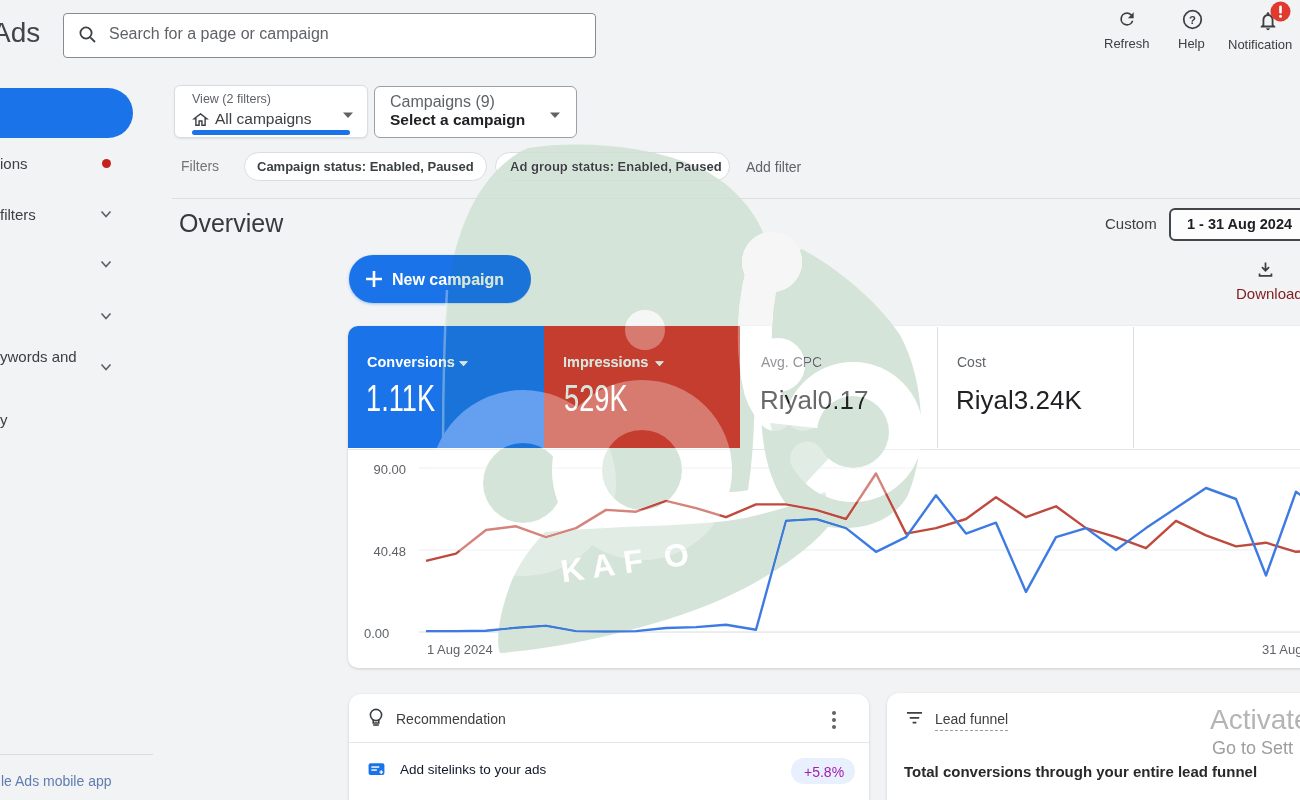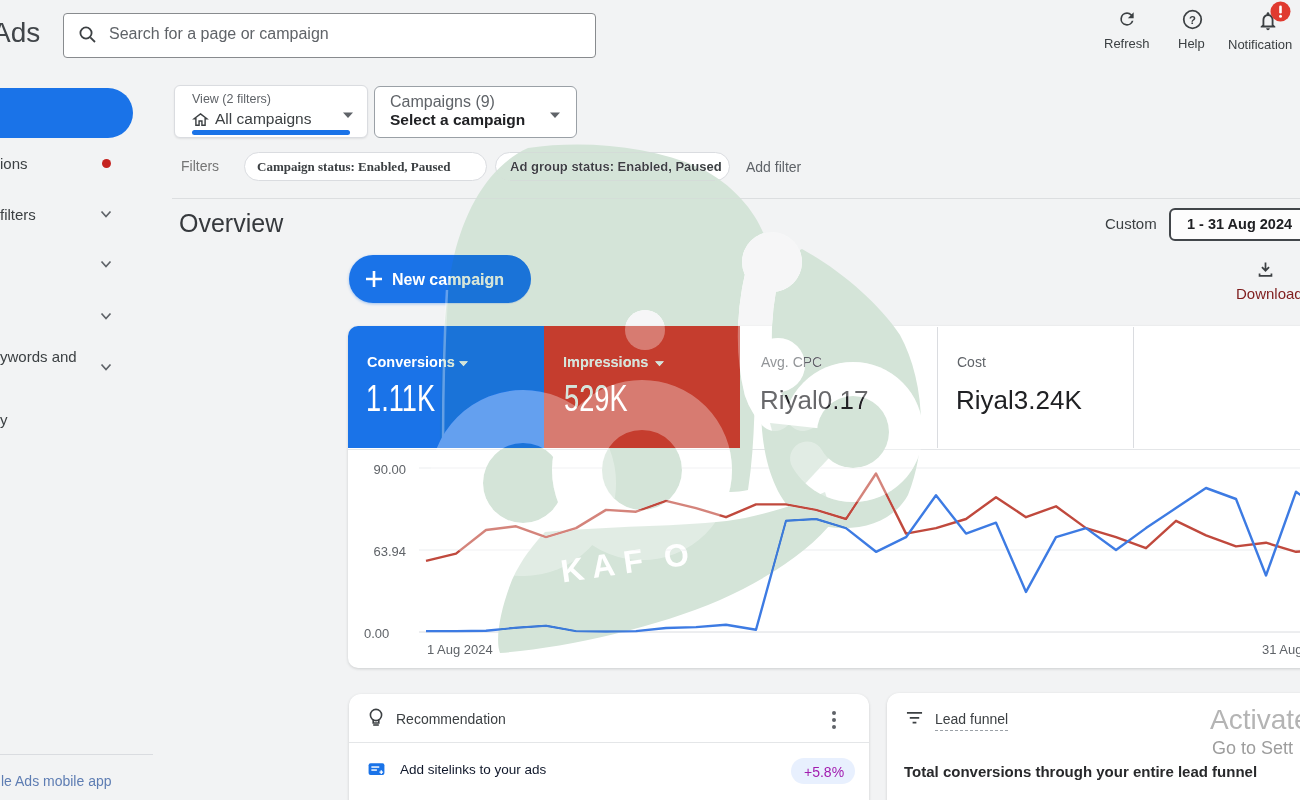--- a/index.html
+++ b/index.html
@@ -72,21 +72,21 @@
 
 <div class="abs" style="left:374px;top:86px;width:201px;height:50px;background:#fff;border:1.5px solid #9aa0a6;border-radius:6px;"></div>
 <div class="abs" style="left:390px;top:93px;font-size:16px;color:#5f6368;">Campaigns (9)</div>
 <div class="abs" style="left:390px;top:111px;font-size:15.5px;color:#202124;font-weight:bold;">Select a campaign</div>
 <svg class="abs" style="left:548px;top:110px;" width="14" height="10" viewBox="0 0 14 10">
     <path d="M2 2.5 L7 8 L12 2.5 Z" fill="#5f6368"></path>
   </svg>
 
 <div class="abs" style="left:181px;top:158px;font-size:14px;color:#757575;">Filters</div>
 <div class="abs" style="left:244px;top:152px;width:243px;height:29px;background:#fff;border:1px solid #dadce0;border-radius:15px;box-sizing:border-box;"></div>
-<div class="abs" style="left:257px;top:159px;font-size:13px;font-weight:bold;color:#3c4043;font-family:Liberation Serif, serif;">Campaign status: Enabled, Paused</div>
+<div class="abs" style="left:257px;top:159px;font-size:13px;font-weight:bold;color:#3c4043;">Campaign status: Enabled, Paused</div>
 <div class="abs" style="left:495px;top:152px;width:235px;height:29px;background:#fff;border:1px solid #dadce0;border-radius:15px;box-sizing:border-box;"></div>
 <div class="abs" style="left:510px;top:159px;font-size:13px;font-weight:bold;color:#3c4043;">Ad group status: Enabled, Paused</div>
 <div class="abs" style="left:746px;top:159px;font-size:14px;color:#5f6368;">Add filter</div>
 
 <div class="abs" style="left:172px;top:198px;width:1128px;height:1px;background:#dcdee0;"></div>
 
 <div class="abs" style="left:179px;top:209px;font-size:25px;color:#36393d;">Overview</div>
 <div class="abs" style="left:1105px;top:215px;font-size:15px;color:#3c4043;">Custom</div>
 <div class="abs" style="left:1169px;top:208px;width:160px;height:33px;background:#fdfdfd;border:2px solid #42464a;border-radius:6px;box-sizing:border-box;"></div>
 <div class="abs" style="left:1187px;top:216px;font-size:14.5px;font-weight:bold;color:#202124;">1 - 31 Aug 2024</div>
@@ -118,21 +118,21 @@
 <div class="abs" style="left:564px;top:377px;font-size:34px;color:#fff;transform:scale(0.8,1.1);transform-origin:left top;">529K</div>
 <div class="abs" style="left:761px;top:354px;font-size:14px;color:#5f6368;">Avg. CPC</div>
 <div class="abs" style="left:760px;top:385px;font-size:26px;color:#202124;">Riyal0.17</div>
 <div class="abs" style="left:957px;top:354px;font-size:14px;color:#5f6368;">Cost</div>
 <div class="abs" style="left:956px;top:385px;font-size:26px;color:#202124;">Riyal3.24K</div>
 <div class="abs" style="left:937px;top:327px;width:1px;height:121px;background:#dadce0;"></div>
 <div class="abs" style="left:1133px;top:327px;width:1px;height:121px;background:#dadce0;"></div>
 <div class="abs" style="left:348px;top:449px;width:1000px;height:1px;background:#e4e6e8;"></div>
 
 <div class="abs" style="left:364px;top:462px;width:42px;font-size:13px;color:#5f6368;text-align:right;">90.00</div>
-<div class="abs" style="left:364px;top:544px;width:42px;font-size:13px;color:#5f6368;text-align:right;">63.94</div>
+<div class="abs" style="left:364px;top:544px;width:42px;font-size:13px;color:#5f6368;text-align:right;">40.48</div>
 <div class="abs" style="left:364px;top:626px;width:42px;font-size:13px;color:#5f6368;text-align:left;">0.00</div>
 <svg class="abs" style="left:349px;top:450px;" width="951" height="218" viewBox="0 0 951 218">
   <line x1="70" y1="18" x2="951" y2="18" stroke="#ebedef" stroke-width="1"></line>
   <line x1="70" y1="100" x2="951" y2="100" stroke="#ebedef" stroke-width="1"></line>
   <line x1="70" y1="182" x2="951" y2="182" stroke="#dadce0" stroke-width="1"></line>
   <polyline fill="none" stroke="#c0493d" stroke-width="2.4" stroke-linejoin="round" points="77,110.9 107,103.6 137,80.0 167,76.3 197,87.2 227,78.1 257,59.9 287,61.7 317,50.8 347,58.1 377,67.2 407,54.4 437,54.4 467,59.9 497,69.0 527,23.5 557,83.6 587,78.1 617,69.0 647,47.2 677,67.2 707,56.3 737,78.1 767,87.2 797,98.2 827,70.8 857,85.4 887,96.4 917,92.7 947,101.8 977,100.0"></polyline>
   <polyline fill="none" stroke="#3d7be3" stroke-width="2.4" stroke-linejoin="round" points="77,181.1 107,181.1 137,180.7 167,177.8 197,175.8 227,181.1 257,181.5 287,181.1 317,178.0 347,177.1 377,174.7 407,179.8 437,70.8 467,69.0 497,78.1 527,101.8 557,87.2 587,45.3 617,83.6 647,72.7 677,141.9 707,87.2 737,78.1 767,100.0 797,78.1 827,58.1 857,38.0 887,49.0 917,125.5 947,41.7 977,63.6"></polyline>
 </svg>
 <div class="abs" style="left:427px;top:642px;font-size:13px;color:#5f6368;">1 Aug 2024</div>
 <div class="abs" style="left:1262px;top:642px;font-size:13px;color:#5f6368;white-space:nowrap;">31 Aug 2024</div>

